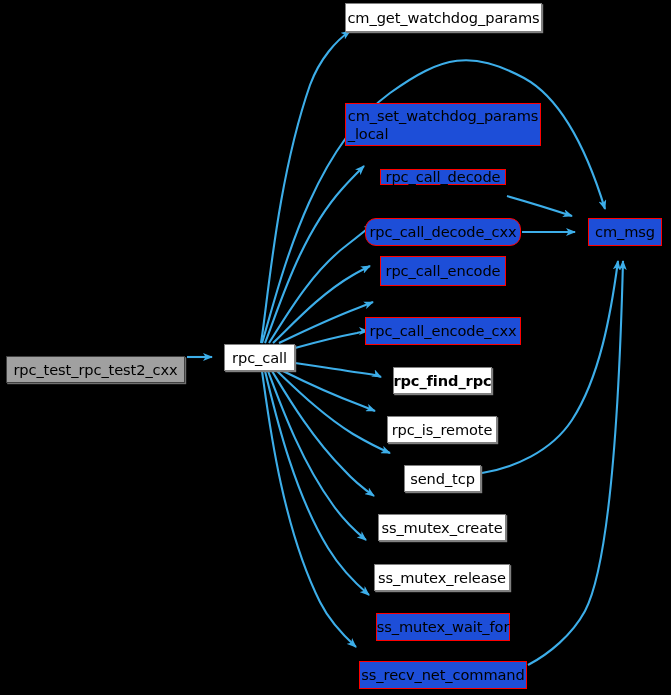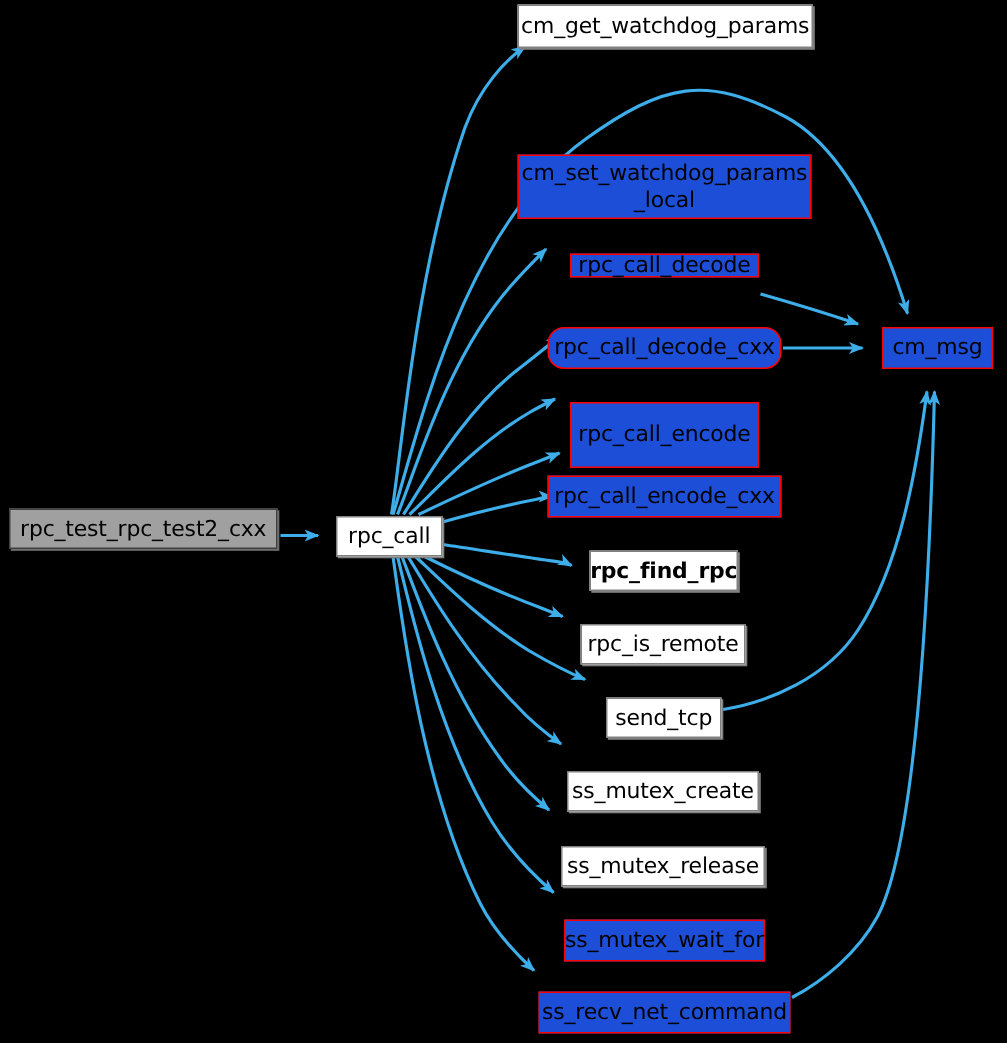--- a/index.html
+++ b/index.html
@@ -20,21 +20,21 @@
     left: 0; top: 0;
     width: 671px;
     height: 695px;
   }
   .node {
     position: absolute;
     box-sizing: border-box;
     display: flex;
     align-items: center;
     justify-content: center;
-    text-align: center;
+    text-align: left;
     font-size: 14.6px;
     line-height: 1.17;
     color: #000000;
     white-space: pre;
     letter-spacing: -0.1px;
   }
   .node-plain {
     background: #ffffff;
     border: 1px solid #808080;
     box-shadow: 1.2px 1.2px 0 0 #808080;
@@ -96,21 +96,21 @@
       <path d="M507,196 C528,202 551,209 572,216"></path>
 
       <path d="M522,232 L575,232"></path>
 
       <path d="M482,473 C513,468 551,452 572,420 C600,377 611,313 618,261"></path>
 
       <path d="M528,665 C549,654 572,635 585,611 C615,554 621,340 623,261"></path>
     </g>
   </svg>
 
-  <div class="node node-current" style="left:6px; top:339px; width:179px; height:27px;">
+  <div class="node node-current" style="left:6px; top:356px; width:179px; height:27px;">
     <span>rpc_test_rpc_test2_cxx</span>
   </div>
 
   <div class="node node-plain" style="left:224px; top:344px; width:71px; height:27px;">
     <span>rpc_call</span>
   </div>
 
   <div class="node node-plain" style="left:345px; top:3px; width:197px; height:29px;">
     <span>cm_get_watchdog_params</span>
   </div>
@@ -121,21 +121,21 @@
   </div>
 
   <div class="node node-red" style="left:380px; top:169px; width:126px; height:16px;">
     <span>rpc_call_decode</span>
   </div>
 
   <div class="node node-red" style="left:365px; top:218px; width:156px; height:28px;border-radius:11px;">
     <span>rpc_call_decode_cxx</span>
   </div>
 
-  <div class="node node-red" style="left:380px; top:268px; width:126px; height:44px;">
+  <div class="node node-red" style="left:380px; top:256px; width:126px; height:30px;">
     <span>rpc_call_encode</span>
   </div>
 
   <div class="node node-red" style="left:365px; top:317px; width:156px; height:28px;">
     <span>rpc_call_encode_cxx</span>
   </div>
 
   <div class="node node-plain" style="left:393px; top:367px; width:99px; height:27px;font-weight:bold;">
     <span>rpc_find_rpc</span>
   </div>

